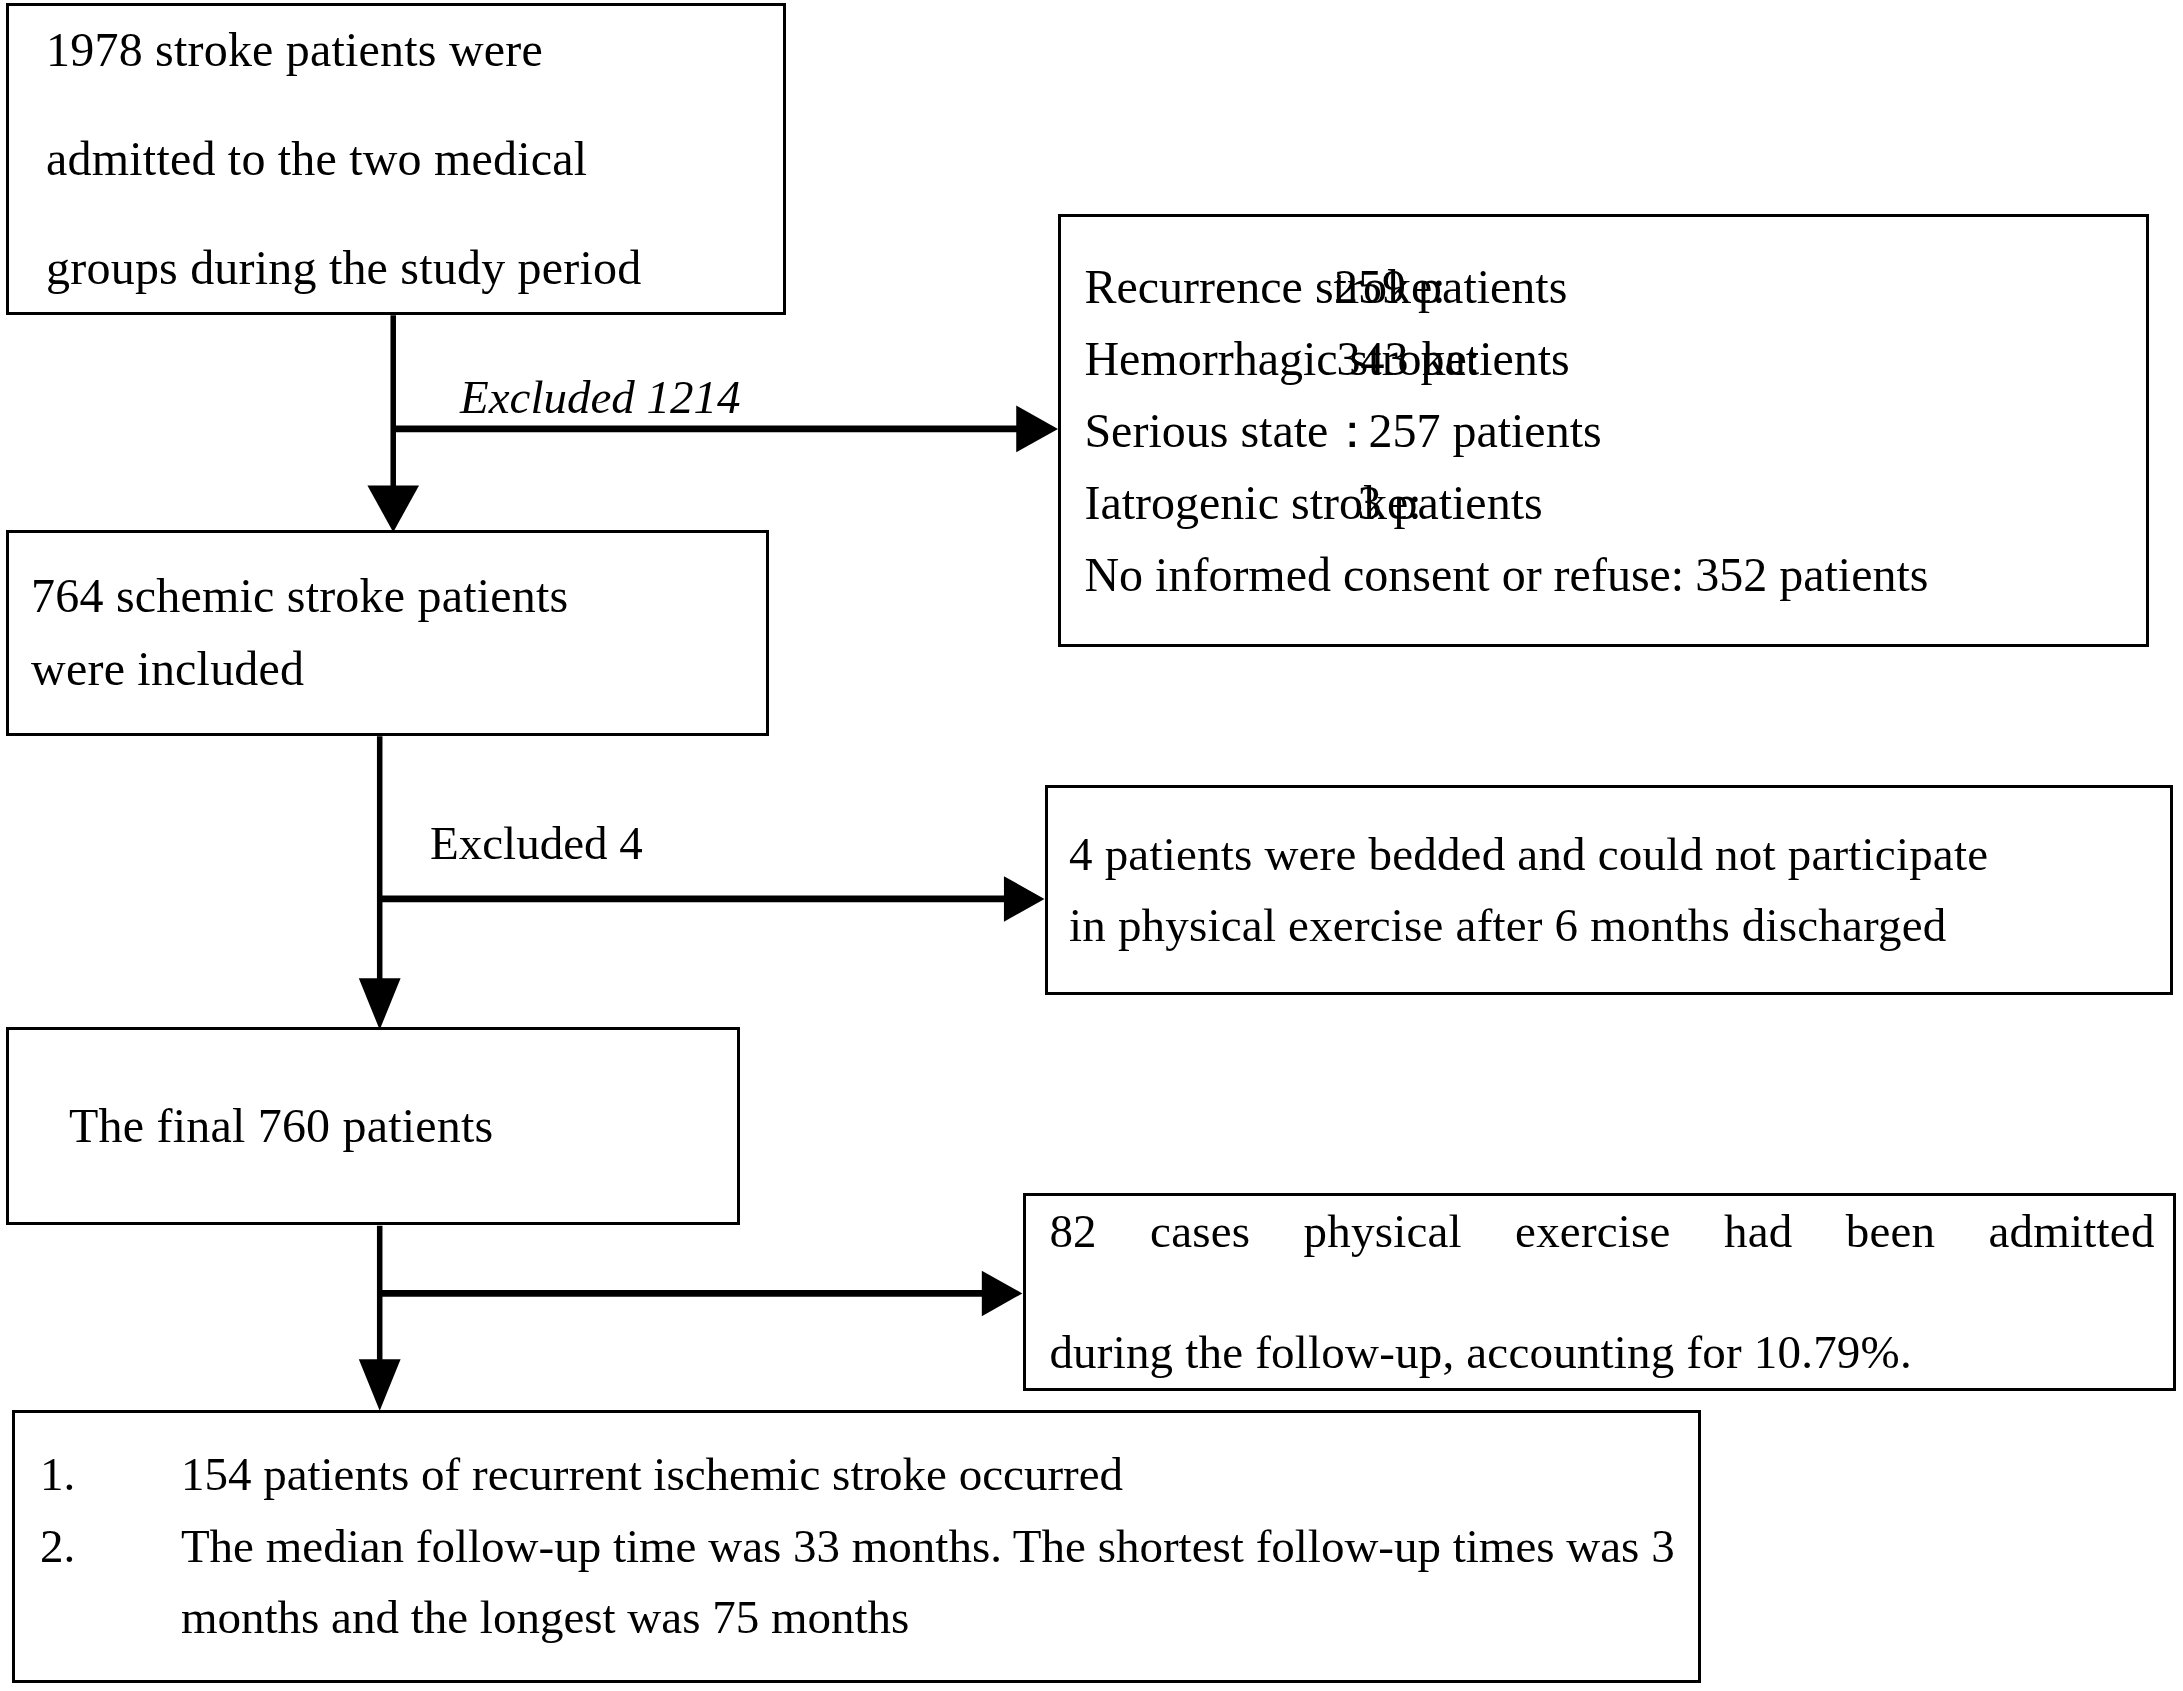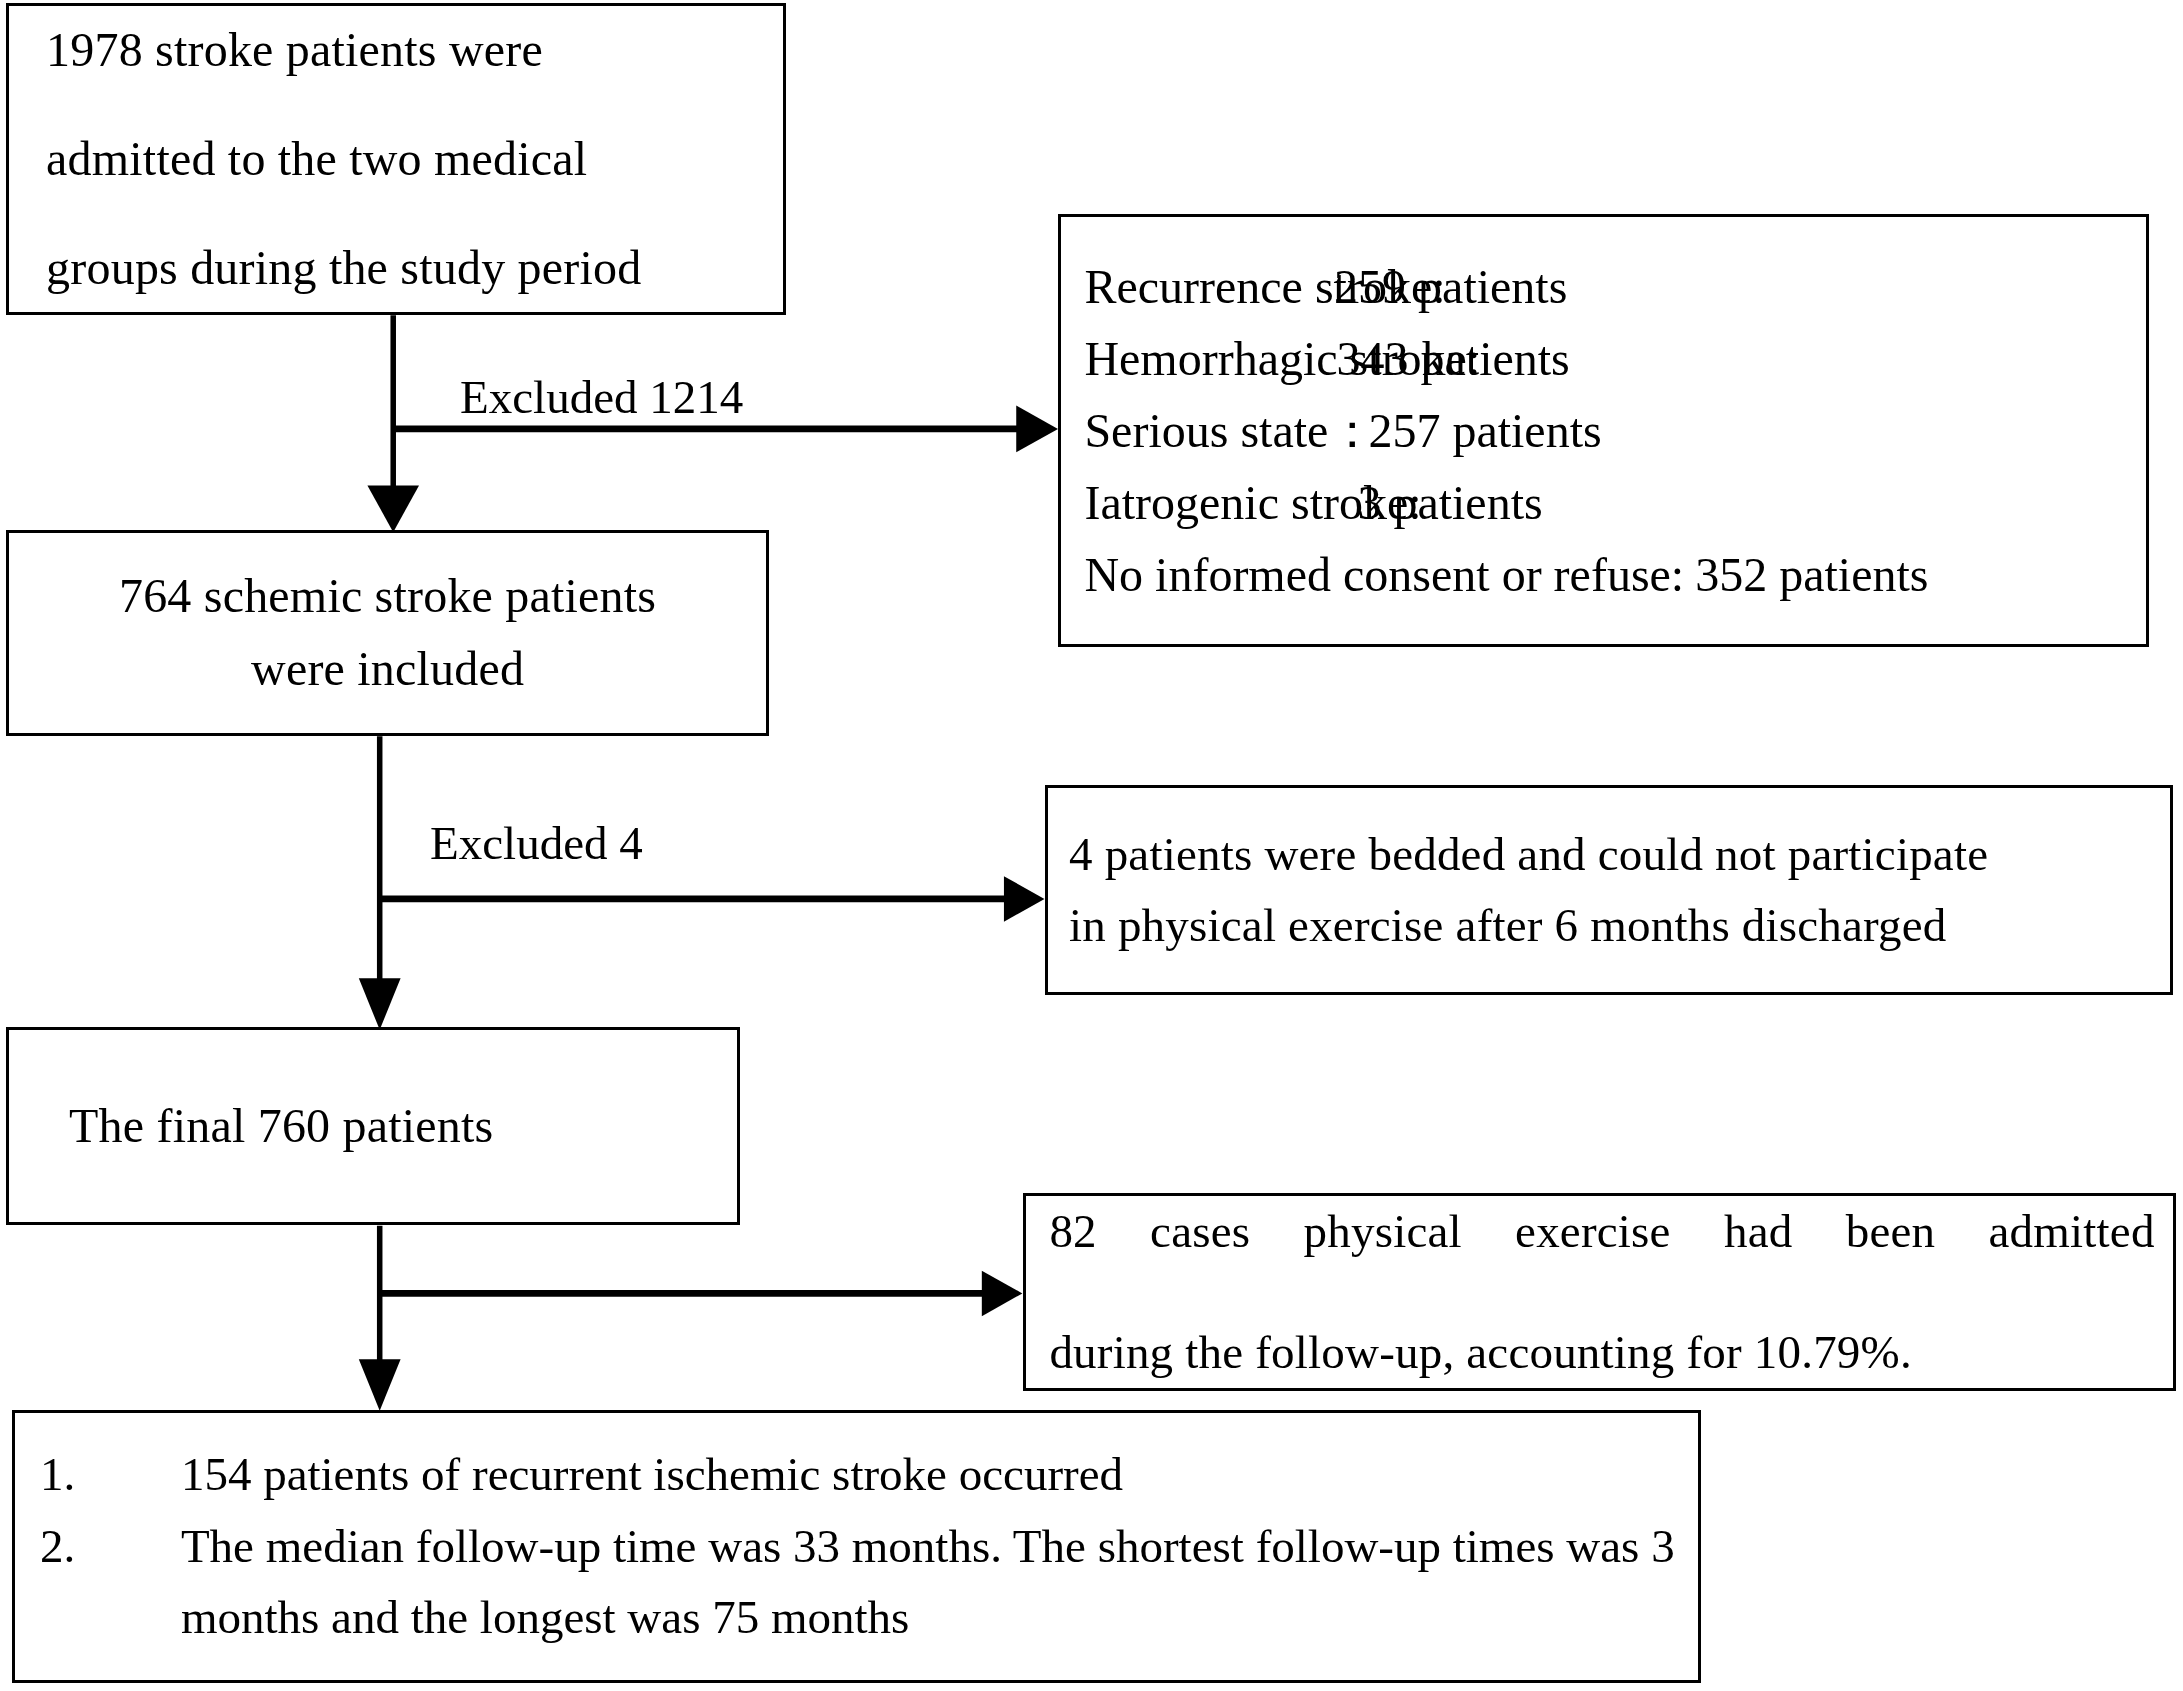--- a/index.html
+++ b/index.html
@@ -26,21 +26,21 @@
     display: flex;
     flex-direction: column;
     justify-content: center;
   }
   .box-line {
     font-size: 48px;
     line-height: 1.52;
     white-space: pre;
     letter-spacing: 0.2px;
   }
-  .center-line { text-align: center; }
+  .center-line { }
   .edge-label {
     position: absolute;
     font-size: 47px;
     line-height: 1;
     white-space: pre;
   }
   svg.connectors {
     position: absolute;
     left: 0;
     top: 0;
@@ -128,21 +128,21 @@
     <line x1="618" y1="2105" x2="1622" y2="2105" stroke="#000000" stroke-width="11"></line>
     <polygon points="1664,2105 1598,2068 1598,2142" fill="#000000"></polygon>
   </svg>
 
   <div class="flow-box" id="box-initial-cohort">
     <div class="box-line">1978 stroke patients were</div>
     <div class="box-line">admitted to the two medical</div>
     <div class="box-line">groups during the study period</div>
   </div>
 
-  <div class="edge-label" style="left:460px; top:374px;">Excluded 1214</div>
+  <div class="edge-label" style="left:460px; top:374px;font-style:italic;">Excluded 1214</div>
 
   <div class="flow-box" id="box-exclusion-criteria">
     <div class="crit-row">
       <span class="crit-label">Recurrence stroke:</span>
       <span class="crit-value pad-1">259 patients</span>
     </div>
     <div class="crit-row">
       <span class="crit-label">Hemorrhagic stroke:</span>
       <span class="crit-value pad-2">343 patients</span>
     </div>

